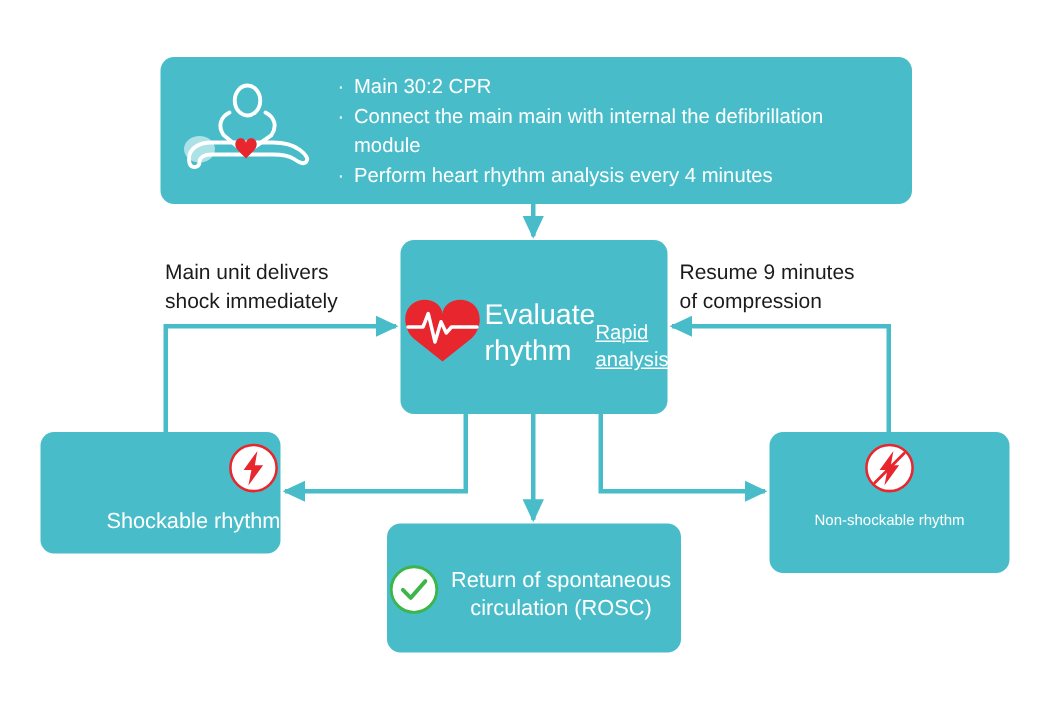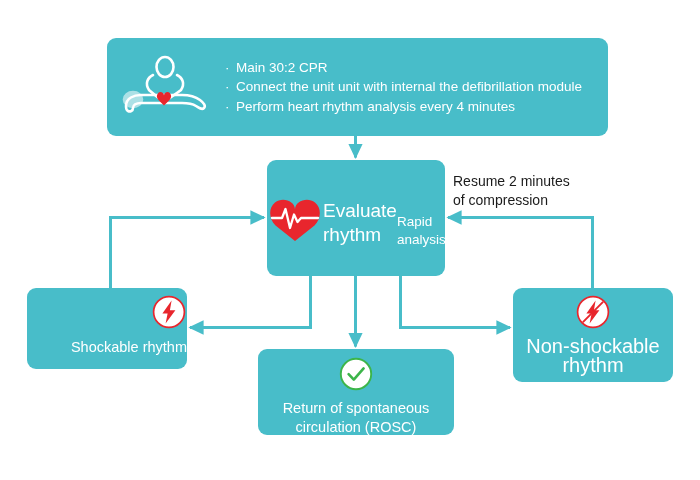--- a/index.html
+++ b/index.html
@@ -79,20 +79,21 @@
   }
   .eval-title {
     font-size: 19px;
     line-height: 24px;
     margin-top: 2px;
   }
   .eval-sub {
     font-size: 13.5px;
     line-height: 18px;
     margin-top: 18px;
+    text-decoration: underline;
   }
 
   
   #node-shockable {
     left: 27px;
     top: 288px;
     width: 160px;
     height: 81px;
     display: flex;
     flex-direction: column;
@@ -113,34 +114,34 @@
     top: 288px;
     width: 160px;
     height: 94px;
     display: flex;
     flex-direction: column;
     align-items: center;
     justify-content: flex-start;
     padding-top: 6px;
   }
   #node-non-shockable .node-label {
-    font-size: 20px;
+    font-size: 10px;
     line-height: 19px;
     margin-top: 3px;
     text-align: center;
   }
 
   
   #node-rosc {
     left: 258px;
     top: 349px;
     width: 196px;
     height: 86px;
     display: flex;
-    flex-direction: column;
+    flex-direction: row;
     align-items: center;
     justify-content: flex-start;
     padding-top: 7px;
   }
   #node-rosc .node-label {
     font-size: 14.5px;
     line-height: 19px;
     margin-top: 3px;
     text-align: center;
   }
@@ -218,21 +219,21 @@
       </svg>
     </div>
 
     <div class="bullet-list">
       <div class="bullet-row">
         <span class="bullet-dot">·</span>
         <span class="bullet-text">Main 30:2 CPR</span>
       </div>
       <div class="bullet-row">
         <span class="bullet-dot">·</span>
-        <span class="bullet-text">Connect the unit unit with internal the defibrillation module</span>
+        <span class="bullet-text">Connect the main main with internal the defibrillation module</span>
       </div>
       <div class="bullet-row">
         <span class="bullet-dot">·</span>
         <span class="bullet-text">Perform heart rhythm analysis every 4 minutes</span>
       </div>
     </div>
   </div>
 
   <div class="node" id="node-evaluate-rhythm">
     <span>
@@ -271,17 +272,19 @@
     <span>
       <svg width="36" height="36" viewBox="0 0 36 36" xmlns="http://www.w3.org/2000/svg">
         <circle cx="18" cy="18" r="15.2" fill="#ffffff" stroke="#3cb54a" stroke-width="1.9"></circle>
         <path d="M 10.6 18.2 L 15.8 23.6 L 25.6 12.4" fill="none" stroke="#3cb54a" stroke-width="2.6" stroke-linecap="round" stroke-linejoin="round"></path>
       </svg>
     </span>
     <div class="node-label">Return of spontaneous
 circulation (ROSC)</div>
   </div>
 
-
-  <div class="edge-label" id="edge-label-resume">Resume 2 minutes
+  <div class="edge-label" id="edge-label-shock">Main unit delivers
+shock immediately</div>
+
+  <div class="edge-label" id="edge-label-resume">Resume 9 minutes
 of compression</div>
 
 </div>
 
 </body></html>

